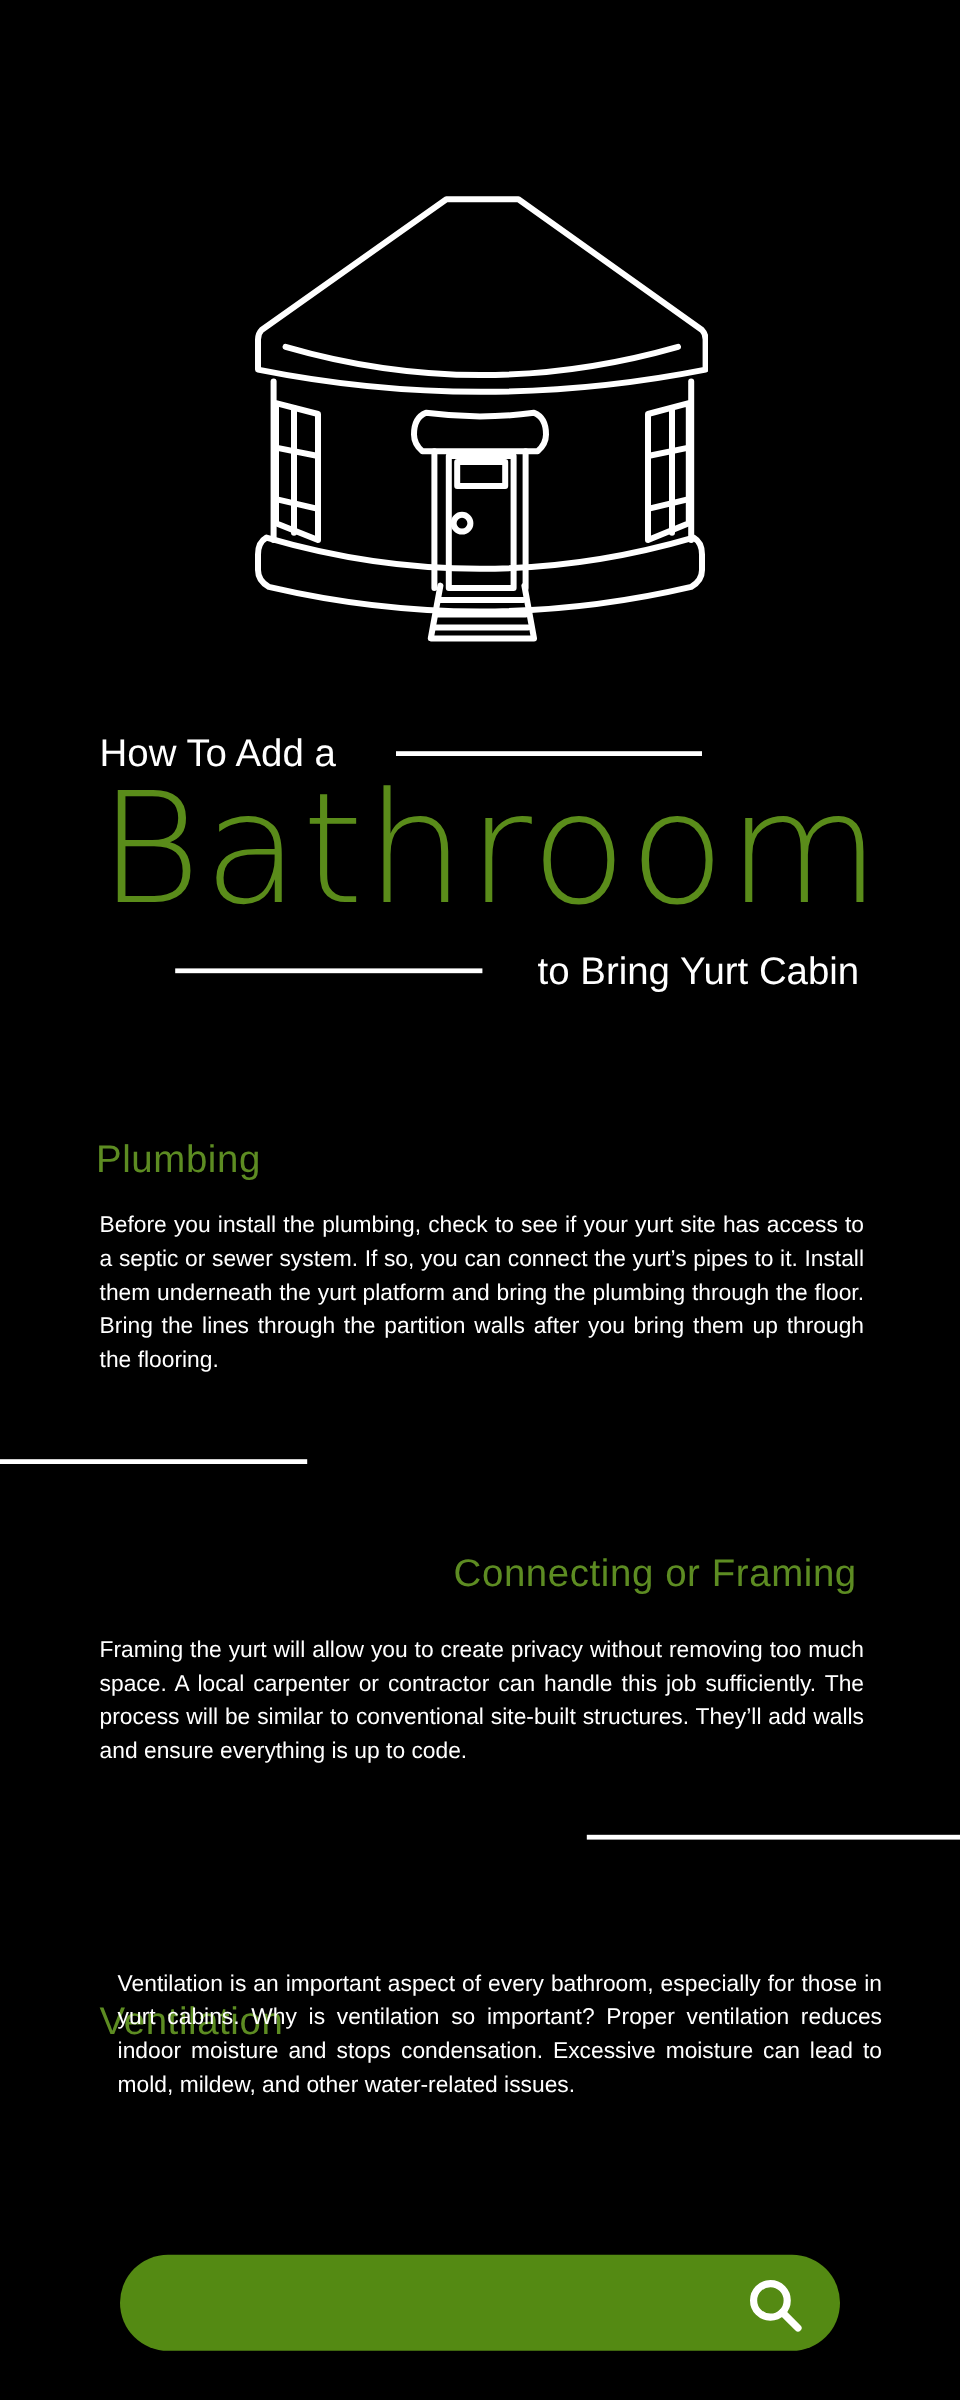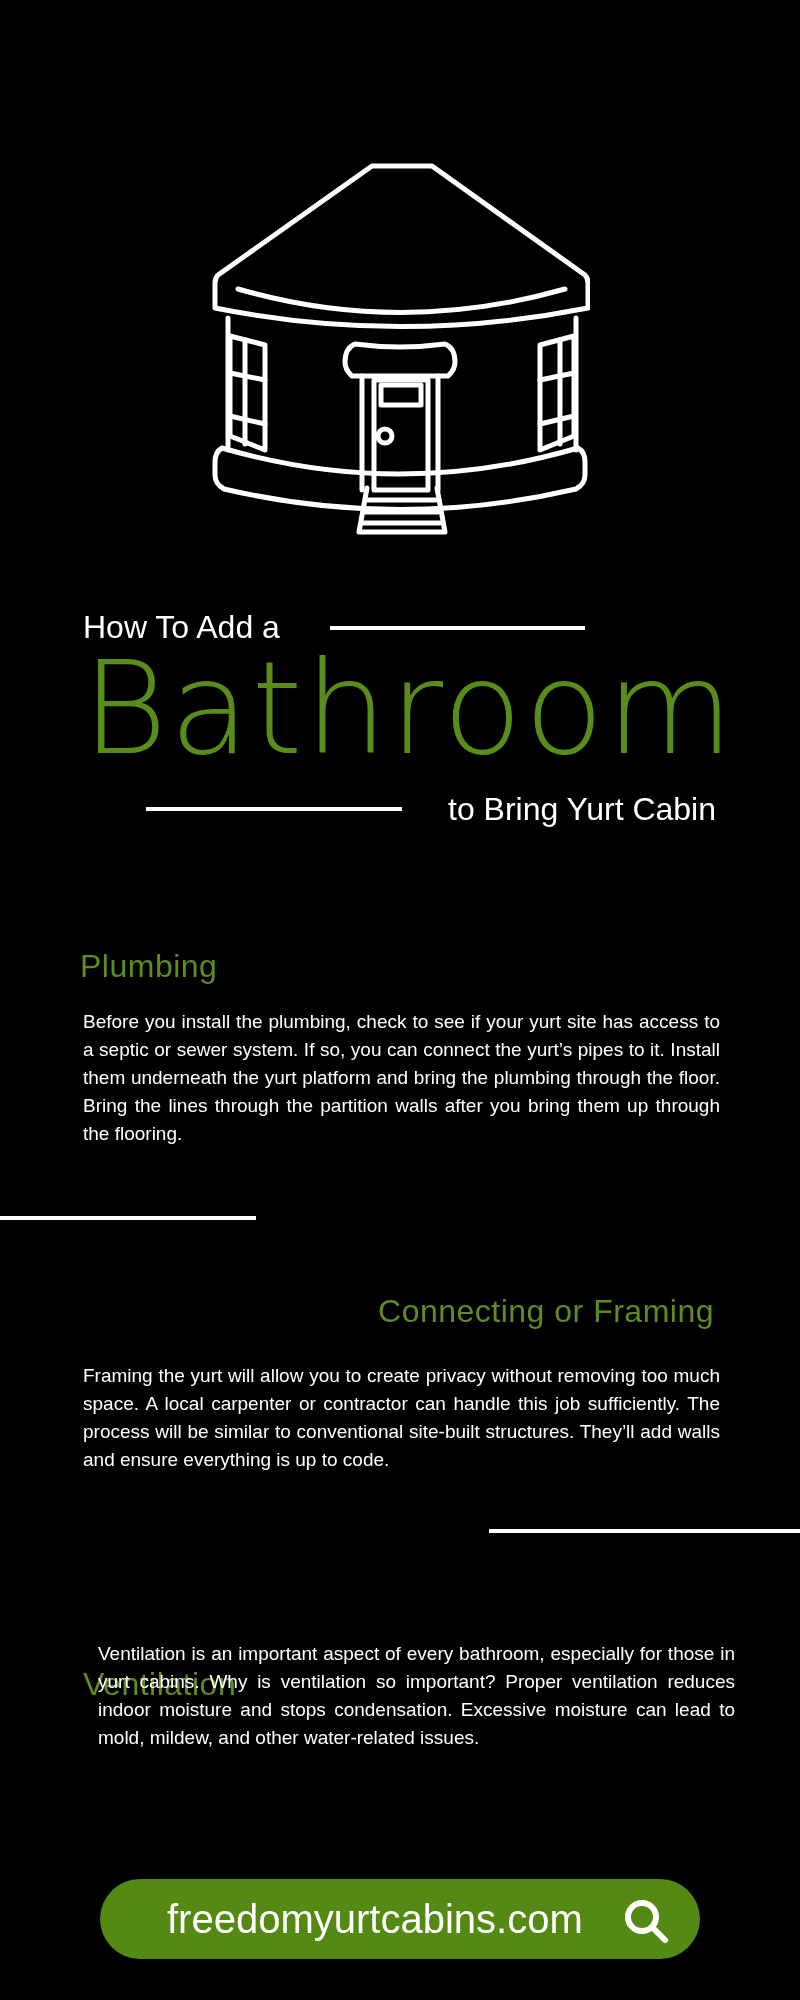--- a/index.html
+++ b/index.html
@@ -70,18 +70,17 @@
 
 <div class="abs heading" style="right:86px; top:1295px;">Connecting or Framing</div>
 <div class="body-text" style="top:1362px;">Framing the yurt will allow you to create privacy without removing too much space. A local carpenter or contractor can handle this job sufficiently. The process will be similar to conventional site-built structures. They’ll add walls and ensure everything is up to code.</div>
 
 <div class="rule" style="left:489px; top:1529px; width:311px;"></div>
 
 <div class="abs heading" style="left:83px; top:1668px;">Ventilation</div>
 <div class="body-text" style="top:1640px;margin-left:15px;">Ventilation is an important aspect of every bathroom, especially for those in yurt cabins. Why is ventilation so important? Proper ventilation reduces indoor moisture and stops condensation. Excessive moisture can lead to mold, mildew, and other water-related issues.</div>
 
 <div class="cta">
-  <span class="cta-text">freedomyurtcabins.com</span>
   <svg class="cta-icon" viewBox="0 0 48 48" xmlns="http://www.w3.org/2000/svg" fill="none" stroke="#fff" stroke-width="6" stroke-linecap="round">
     <circle cx="20" cy="20" r="14"></circle>
     <path d="M30 30 L43 43"></path>
   </svg>
 </div>
 
 </body></html>

